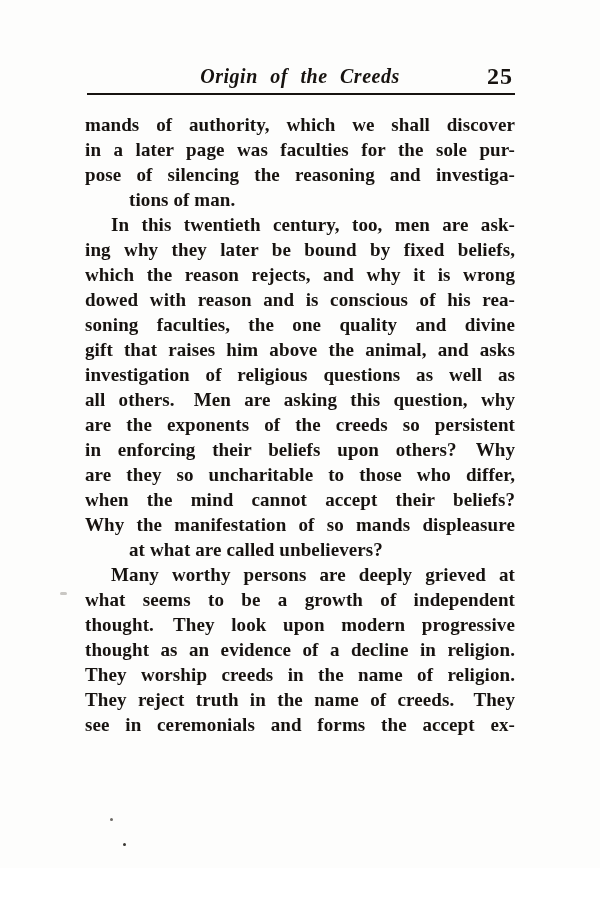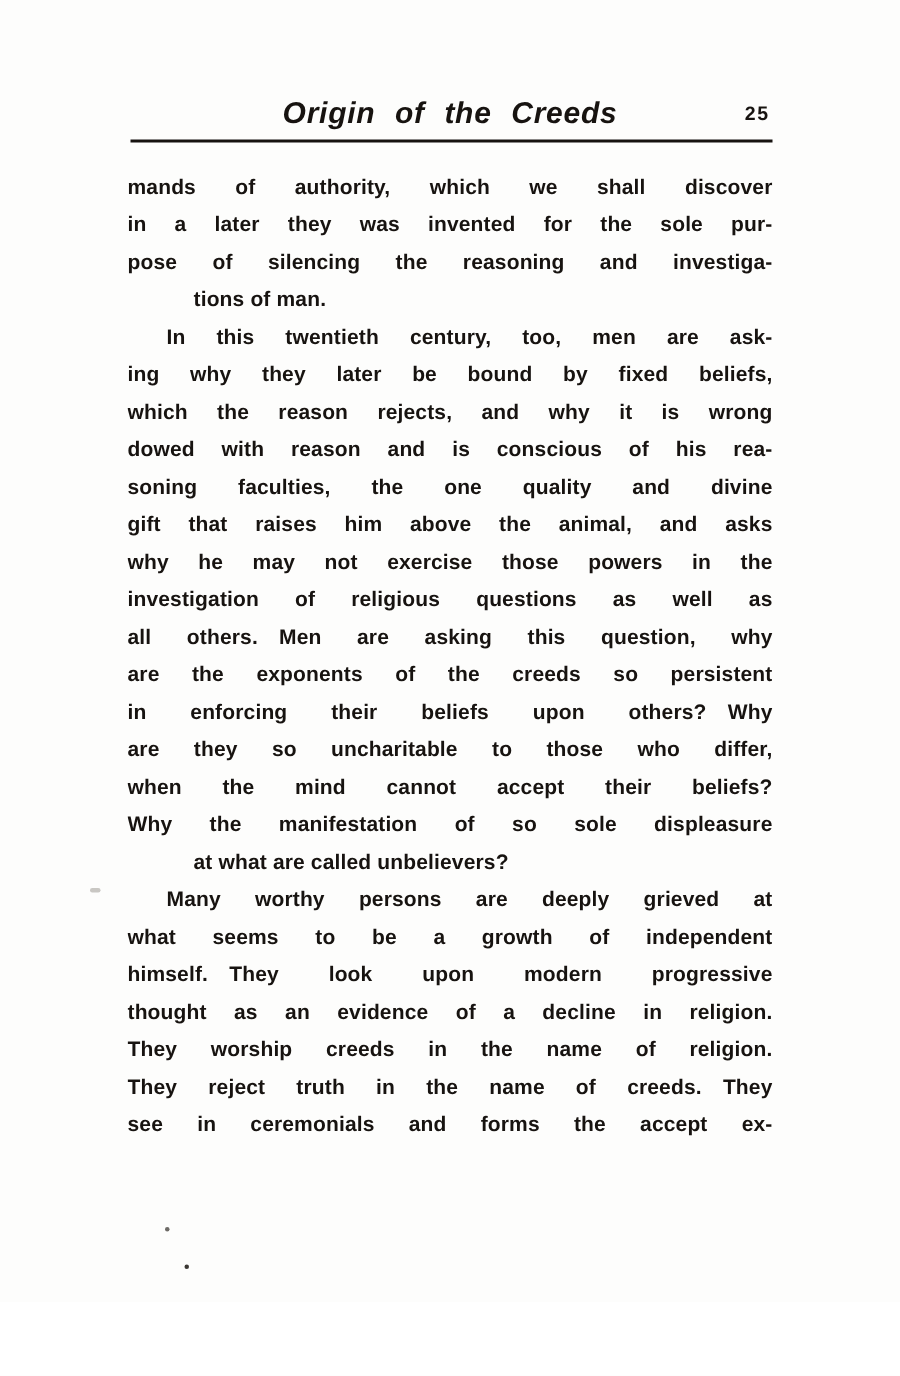--- a/index.html
+++ b/index.html
@@ -6,21 +6,21 @@
     margin: 0;
     padding: 0;
     background: #ffffff;
   }
   .page {
     position: relative;
     width: 600px;
     height: 868px;
     background: var(--paper, #fdfdfc);
     overflow: hidden;
-    font-family: Liberation Sans, sans-serif;
+    font-family: Liberation Serif, serif;
     color: var(--ink, #171310);
   }
   .running-head {
     position: absolute;
     top: 62px;
     left: 85px;
     width: 430px;
     height: 28px;
   }
   .running-title {
@@ -31,39 +31,39 @@
     font-size: 20px;
     line-height: 28px;
     word-spacing: 7px;
     letter-spacing: 0.5px;
   }
   .page-number {
     position: absolute;
     right: 2px;
     top: 0;
     font-weight: 700;
-    font-size: 13px;
+    font-size: 24px;
     line-height: 28px;
     letter-spacing: 1px;
   }
   .head-rule {
     position: absolute;
     top: 93px;
     left: 87px;
     width: 428px;
     height: 2px;
     background: var(--ink, #171310);
   }
   .text-block {
     position: absolute;
     top: 112px;
     left: 85px;
     width: 430px;
     font-weight: 700;
-    font-size: 14px;
+    font-size: 19px;
     letter-spacing: 0.1px;
   }
   .line {
     height: 25px;
     line-height: 25px;
     overflow: hidden;
     text-align: justify;
     text-align-last: justify;
   }
   .line.para-end {
@@ -88,41 +88,40 @@
 
   <div class="running-head">
     <span class="running-title">Origin of the Creeds</span>
     <span class="page-number">25</span>
   </div>
 
   <div class="head-rule"></div>
 
   <div class="text-block">
       <div class="line">mands of authority, which we shall discover</div>
-      <div class="line">in a later they was invented for the sole pur-</div>
+      <div class="line">in a later page was faculties for the sole pur-</div>
       <div class="line">pose of silencing the reasoning and investiga-</div>
       <div class="line para-end">tions of man.</div>
       <div class="line indent">In this twentieth century, too, men are ask-</div>
       <div class="line">ing why they later be bound by fixed beliefs,</div>
       <div class="line">which the reason rejects, and why it is wrong</div>
       <div class="line">dowed with reason and is conscious of his rea-</div>
       <div class="line">soning faculties, the one quality and divine</div>
       <div class="line">gift that raises him above the animal, and asks</div>
-      <div class="line">why he may not exercise those powers in the</div>
       <div class="line">investigation of religious questions as well as</div>
       <div class="line">all others. Men are asking this question, why</div>
       <div class="line">are the exponents of the creeds so persistent</div>
       <div class="line">in enforcing their beliefs upon others? Why</div>
       <div class="line">are they so uncharitable to those who differ,</div>
       <div class="line">when the mind cannot accept their beliefs?</div>
-      <div class="line">Why the manifestation of so sole displeasure</div>
+      <div class="line">Why the manifestation of so mands displeasure</div>
       <div class="line para-end">at what are called unbelievers?</div>
       <div class="line indent">Many worthy persons are deeply grieved at</div>
       <div class="line">what seems to be a growth of independent</div>
-      <div class="line">himself. They look upon modern progressive</div>
+      <div class="line">thought. They look upon modern progressive</div>
       <div class="line">thought as an evidence of a decline in religion.</div>
       <div class="line">They worship creeds in the name of religion.</div>
       <div class="line">They reject truth in the name of creeds. They</div>
       <div class="line">see in ceremonials and forms the accept ex-</div>
     </div>
 
   <div class="speck speck-1"></div>
   <div class="speck speck-2"></div>
   <div class="speck smudge-1"></div>
 

